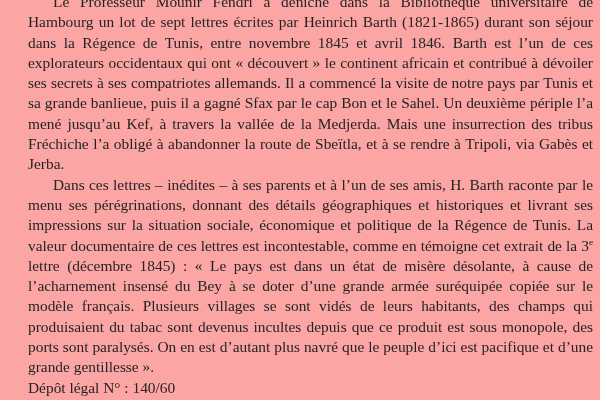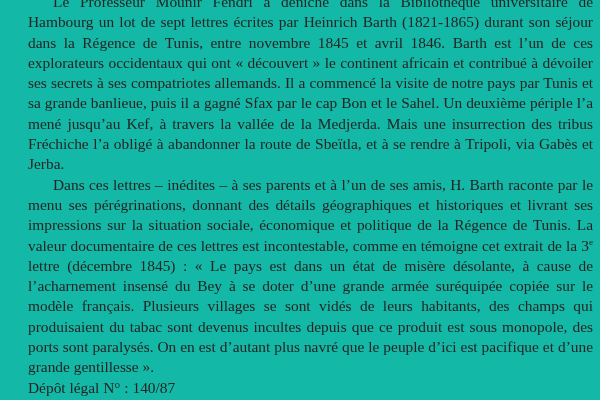--- a/index.html
+++ b/index.html
@@ -4,21 +4,21 @@
 <style>
   html, body {
     margin: 0;
     padding: 0;
     background: #ffffff;
   }
   .page {
     position: relative;
     width: 600px;
     height: 400px;
-    background: #14b8a6;
+    background: #fca5a5;
     overflow: hidden;
   }
   .textblock {
     position: absolute;
     left: 28px;
     top: -8px;
     width: 565px;
     font-family: "Liberation Serif", "DejaVu Serif", serif;
     font-size: 15.4px;
     line-height: 20.3px;
@@ -38,15 +38,15 @@
     vertical-align: super;
   }
 </style>
 </head>
 <body>
 
 <div class="page">
   <div class="textblock">
     <p class="para indented">Le Professeur Mounir Fendri a déniché dans la Bibliothèque universitaire de Hambourg un lot de sept lettres écrites par Heinrich Barth (1821-1865) durant son séjour dans la Régence de Tunis, entre novembre 1845 et avril 1846. Barth est l’un de ces explorateurs occidentaux qui ont « découvert » le continent africain et contribué à dévoiler ses secrets à ses compatriotes allemands. Il a commencé la visite de notre pays par Tunis et sa grande banlieue, puis il a gagné Sfax par le cap Bon et le Sahel. Un deuxième périple l’a mené jusqu’au Kef, à travers la vallée de la Medjerda. Mais une insurrection des tribus Fréchiche l’a obligé à abandonner la route de Sbeïtla, et à se rendre à Tripoli, via Gabès et Jerba.</p>
     <p class="para indented"><span>Dans ces lettres – inédites – à ses parents et à l’un de ses amis, H. Barth raconte par le menu ses pérégrinations, donnant des détails géographiques et historiques et livrant ses impressions sur la situation sociale, économique et politique de la Régence de Tunis. La valeur documentaire de ces lettres est incontestable, comme en témoigne cet extrait de la 3</span><sup class="ord-sup">e</sup><span> lettre (décembre 1845) : « Le pays est dans un état de misère désolante, à cause de l’acharnement insensé du Bey à se doter d’une grande armée suréquipée copiée sur le modèle français. Plusieurs villages se sont vidés de leurs habitants, des champs qui produisaient du tabac sont devenus incultes depuis que ce produit est sous monopole, des ports sont paralysés. On en est d’autant plus navré que le peuple d’ici est pacifique et d’une grande gentillesse ».</span></p>
-    <p class="para">Dépôt légal N° : 140/87</p>
+    <p class="para">Dépôt légal N° : 140/60</p>
   </div>
 </div>
 
 </body></html>

